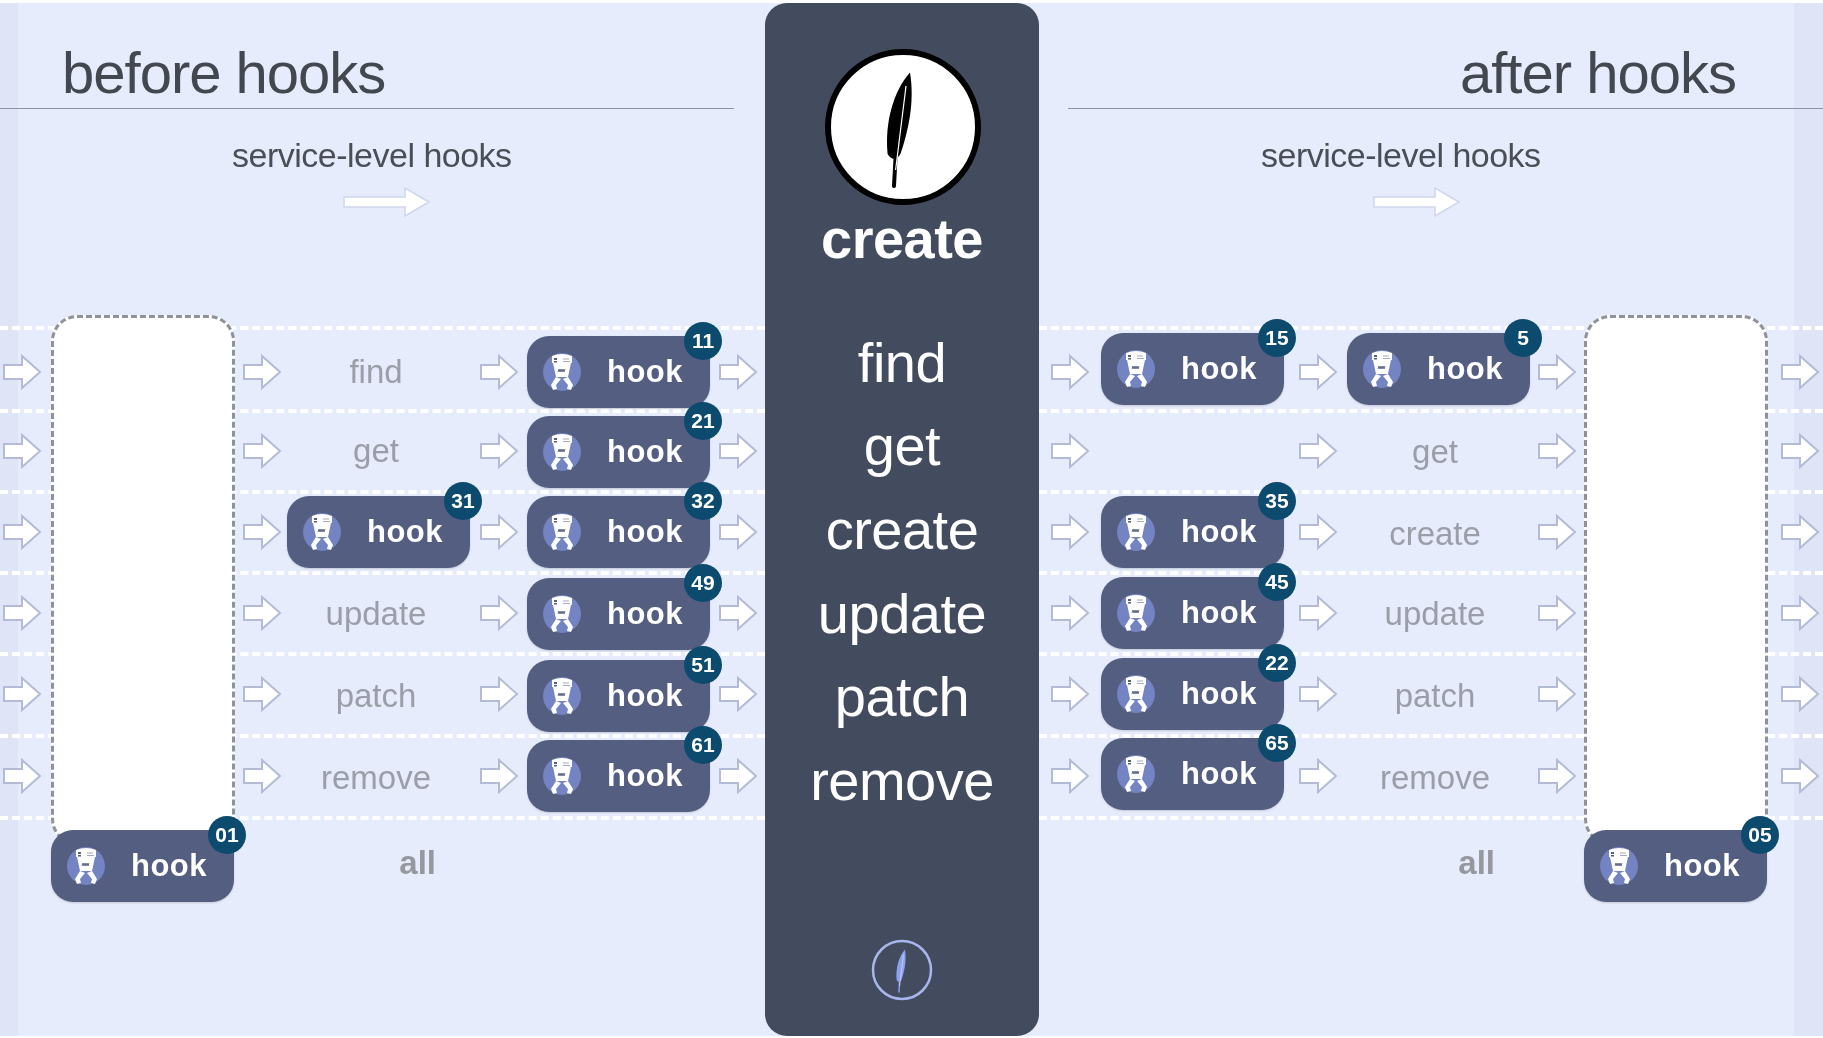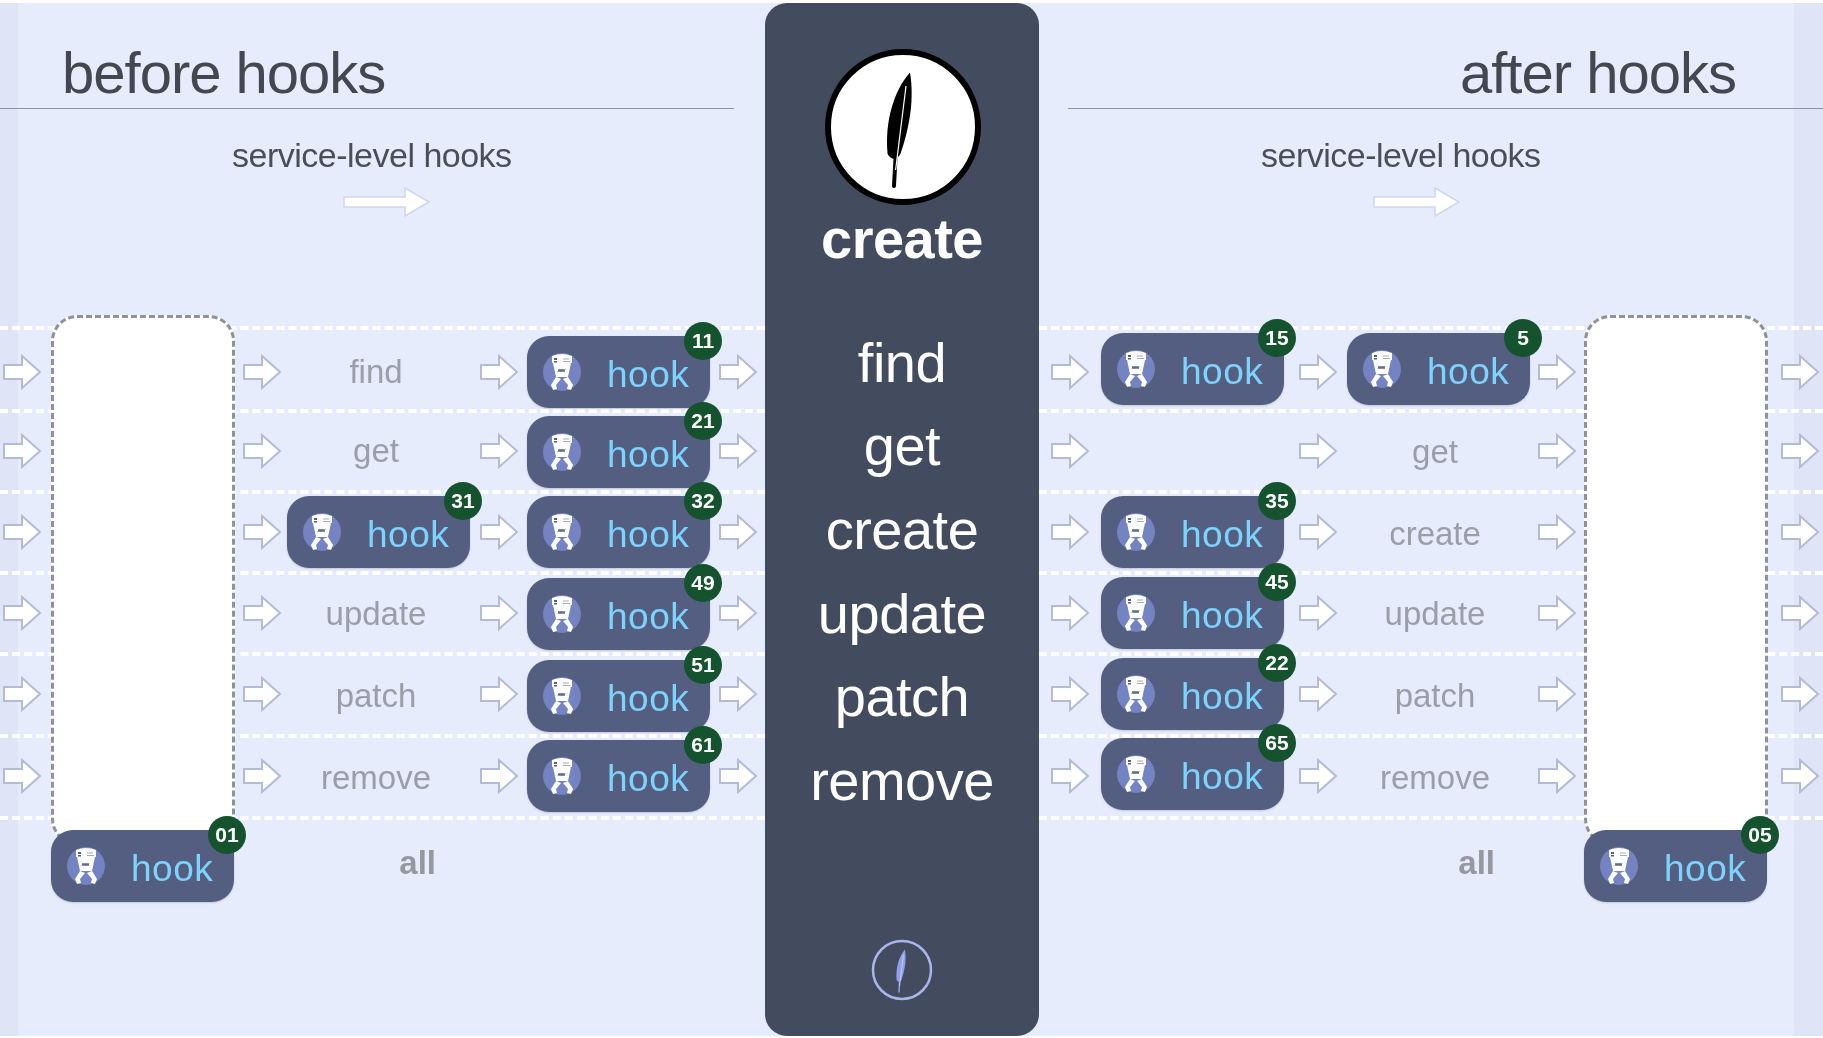--- a/index.html
+++ b/index.html
@@ -13,22 +13,22 @@
   .big-arrow{position:absolute;}
   .dash-line{position:absolute;left:0;width:1823px;height:0;border-top:4px dashed #ffffff;}
   .dash-line.left{width:765px;}
   .dash-line.right{left:1039px;width:784px;}
   .slot-box{position:absolute;background:#ffffff;border:3px dashed #8f9298;border-radius:26px;box-sizing:border-box;}
   .method-label{position:absolute;font-size:33px;color:#9b9ea8;text-align:center;width:180px;line-height:1;white-space:nowrap;}
   .all-label{position:absolute;font-size:33px;color:#96989f;font-weight:bold;text-align:right;width:120px;line-height:1;}
   .arrow{position:absolute;width:40px;height:36px;}
   .hook{position:absolute;width:183px;height:72px;background:#535e80;border-radius:22px;box-shadow:0 1px 2px rgba(0,0,0,0.15);}
   .hook .hicon{position:absolute;left:14px;top:15px;width:42px;height:42px;}
-  .hook .hlabel{position:absolute;left:80px;top:17px;font-size:37px;font-weight:normal;color:#7dd3fc;letter-spacing:0.5px;line-height:1.2;}
-  .hook .badge{position:absolute;right:-12px;top:-14px;width:38px;height:38px;border-radius:50%;background:#14532d;color:#ffffff;font-size:21px;font-weight:bold;text-align:center;line-height:38px;}
+  .hook .hlabel{position:absolute;left:80px;top:17px;font-size:31px;font-weight:bold;color:#ffffff;letter-spacing:0.5px;line-height:1.2;}
+  .hook .badge{position:absolute;right:-12px;top:-14px;width:38px;height:38px;border-radius:50%;background:#0c4a6e;color:#ffffff;font-size:21px;font-weight:bold;text-align:center;line-height:38px;}
   .service-panel{position:absolute;left:765px;top:3px;width:274px;height:1033px;background:#434b5e;border-radius:22px;}
   .service-logo{position:absolute;left:59px;top:45px;width:158px;height:158px;}
   .service-title{position:absolute;left:0;top:208px;width:274px;text-align:center;font-size:56px;font-weight:bold;color:#ffffff;line-height:1;letter-spacing:-0.5px;}
   .service-method{position:absolute;left:0;width:274px;text-align:center;font-size:56px;color:#ffffff;line-height:1;letter-spacing:-0.5px;}
   .small-logo{position:absolute;left:106px;top:936px;width:62px;height:62px;}
 </style>
 </head>
 <body>
 
 <svg width="0" height="0" style="position:absolute">

